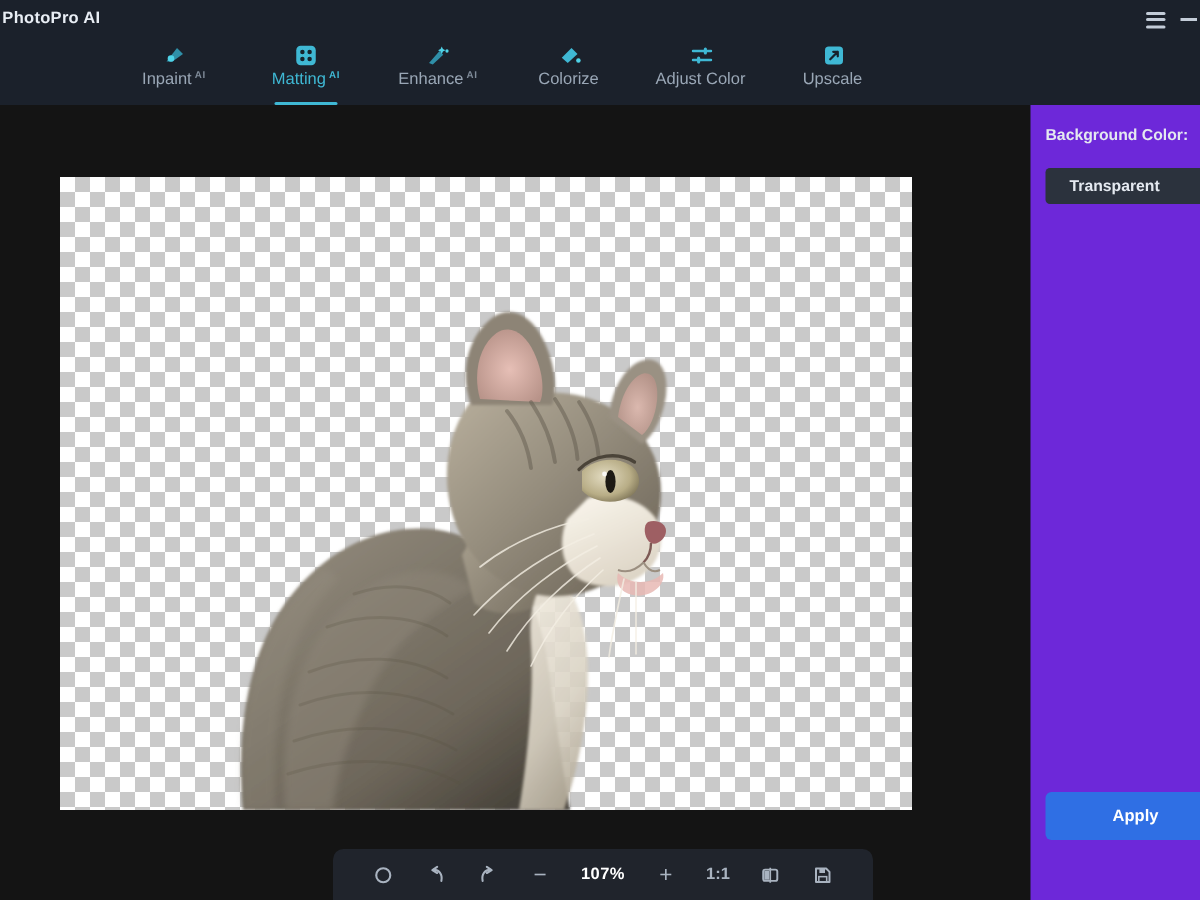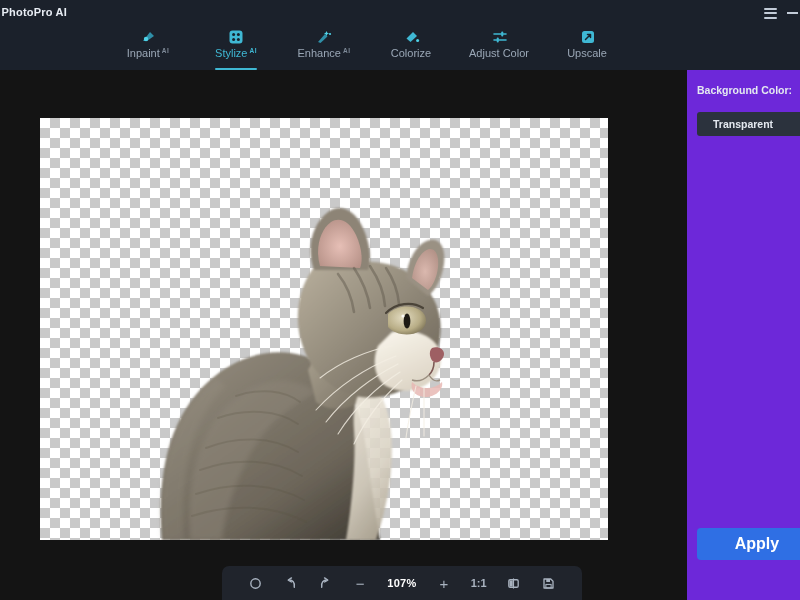--- a/index.html
+++ b/index.html
@@ -37,21 +37,21 @@
   .hamburger { width: 13px; height: 11px; display: flex; flex-direction: column; justify-content: space-between; cursor: pointer; }
   .hamburger i { display: block; height: 2px; background: #c3ccd8; border-radius: 1px; }
   .min-dash { width: 11px; height: 2px; background: #c3ccd8; display: block; }
 
   
   .toolbar {
     position: absolute; top: 26px; left: 0;
     width: 800px; height: 44px;
     background: #1b212b;
     display: flex; align-items: flex-start;
-    padding-left: 104px;
+    padding-left: 72px;
   }
   .tab {
     width: 88px; height: 44px;
     display: flex; flex-direction: column; align-items: center;
     justify-content: flex-start;
     position: relative; cursor: pointer;
     padding-top: 2px;
   }
   .tab .ticon { height: 17px; display: flex; align-items: center; justify-content: center; margin-bottom: 2px; }
   .tab .tlabelwrap { display: flex; align-items: flex-start; }
@@ -135,21 +135,21 @@
     font-size: 10.5px; font-weight: bold; color: #e4e9f0; white-space: nowrap;
   }
   .apply-btn {
     position: absolute; left: 10px; top: 458px;
     width: 120px; height: 32px;
     background: #2f6fe4; border-radius: 4px;
     display: flex; align-items: center; justify-content: center;
     cursor: pointer;
   }
   .apply-btn span {
-    font-size: 16px; font-weight: bold; color: #ffffff;
+    font-size: 11px; font-weight: bold; color: #ffffff;
   }
 </style>
 </head>
 <body>
 
 <div id="app">
 
   <div class="titlebar">
     <div class="app-title">s PhotoPro AI</div>
     <div class="win-ctrls">
@@ -181,21 +181,21 @@
       <div class="ticon">
         <svg width="16" height="16" viewBox="0 0 16 16">
           <rect x="1.5" y="1.5" width="13" height="13" rx="3" fill="#3fb8d4"></rect>
           <circle cx="5.6" cy="5.6" r="1.5" fill="#17222c"></circle>
           <circle cx="10.4" cy="5.6" r="1.5" fill="#17222c"></circle>
           <circle cx="5.6" cy="10.4" r="1.5" fill="#17222c"></circle>
           <circle cx="10.4" cy="10.4" r="1.5" fill="#17222c"></circle>
         </svg>
       </div>
       <div class="tlabelwrap">
-        <span class="tlabel">Stylize</span>
+        <span class="tlabel">Matting</span>
         <span class="tsup">AI</span>
       </div>
     </div>
 
     <div class="tab">
       <div class="ticon">
         <svg width="16" height="16" viewBox="0 0 16 16">
           <path d="M2 13 L9 5 L11.5 7.5 L4.5 14 Z" fill="#2f8fa8"></path>
           <path d="M10.5 2 l.8 1.7 1.7.8 -1.7.8 -.8 1.7 -.8-1.7 -1.7-.8 1.7-.8z" fill="#4fd3e8"></path>
           <circle cx="14" cy="5" r="1.1" fill="#4fd3e8"></circle>

